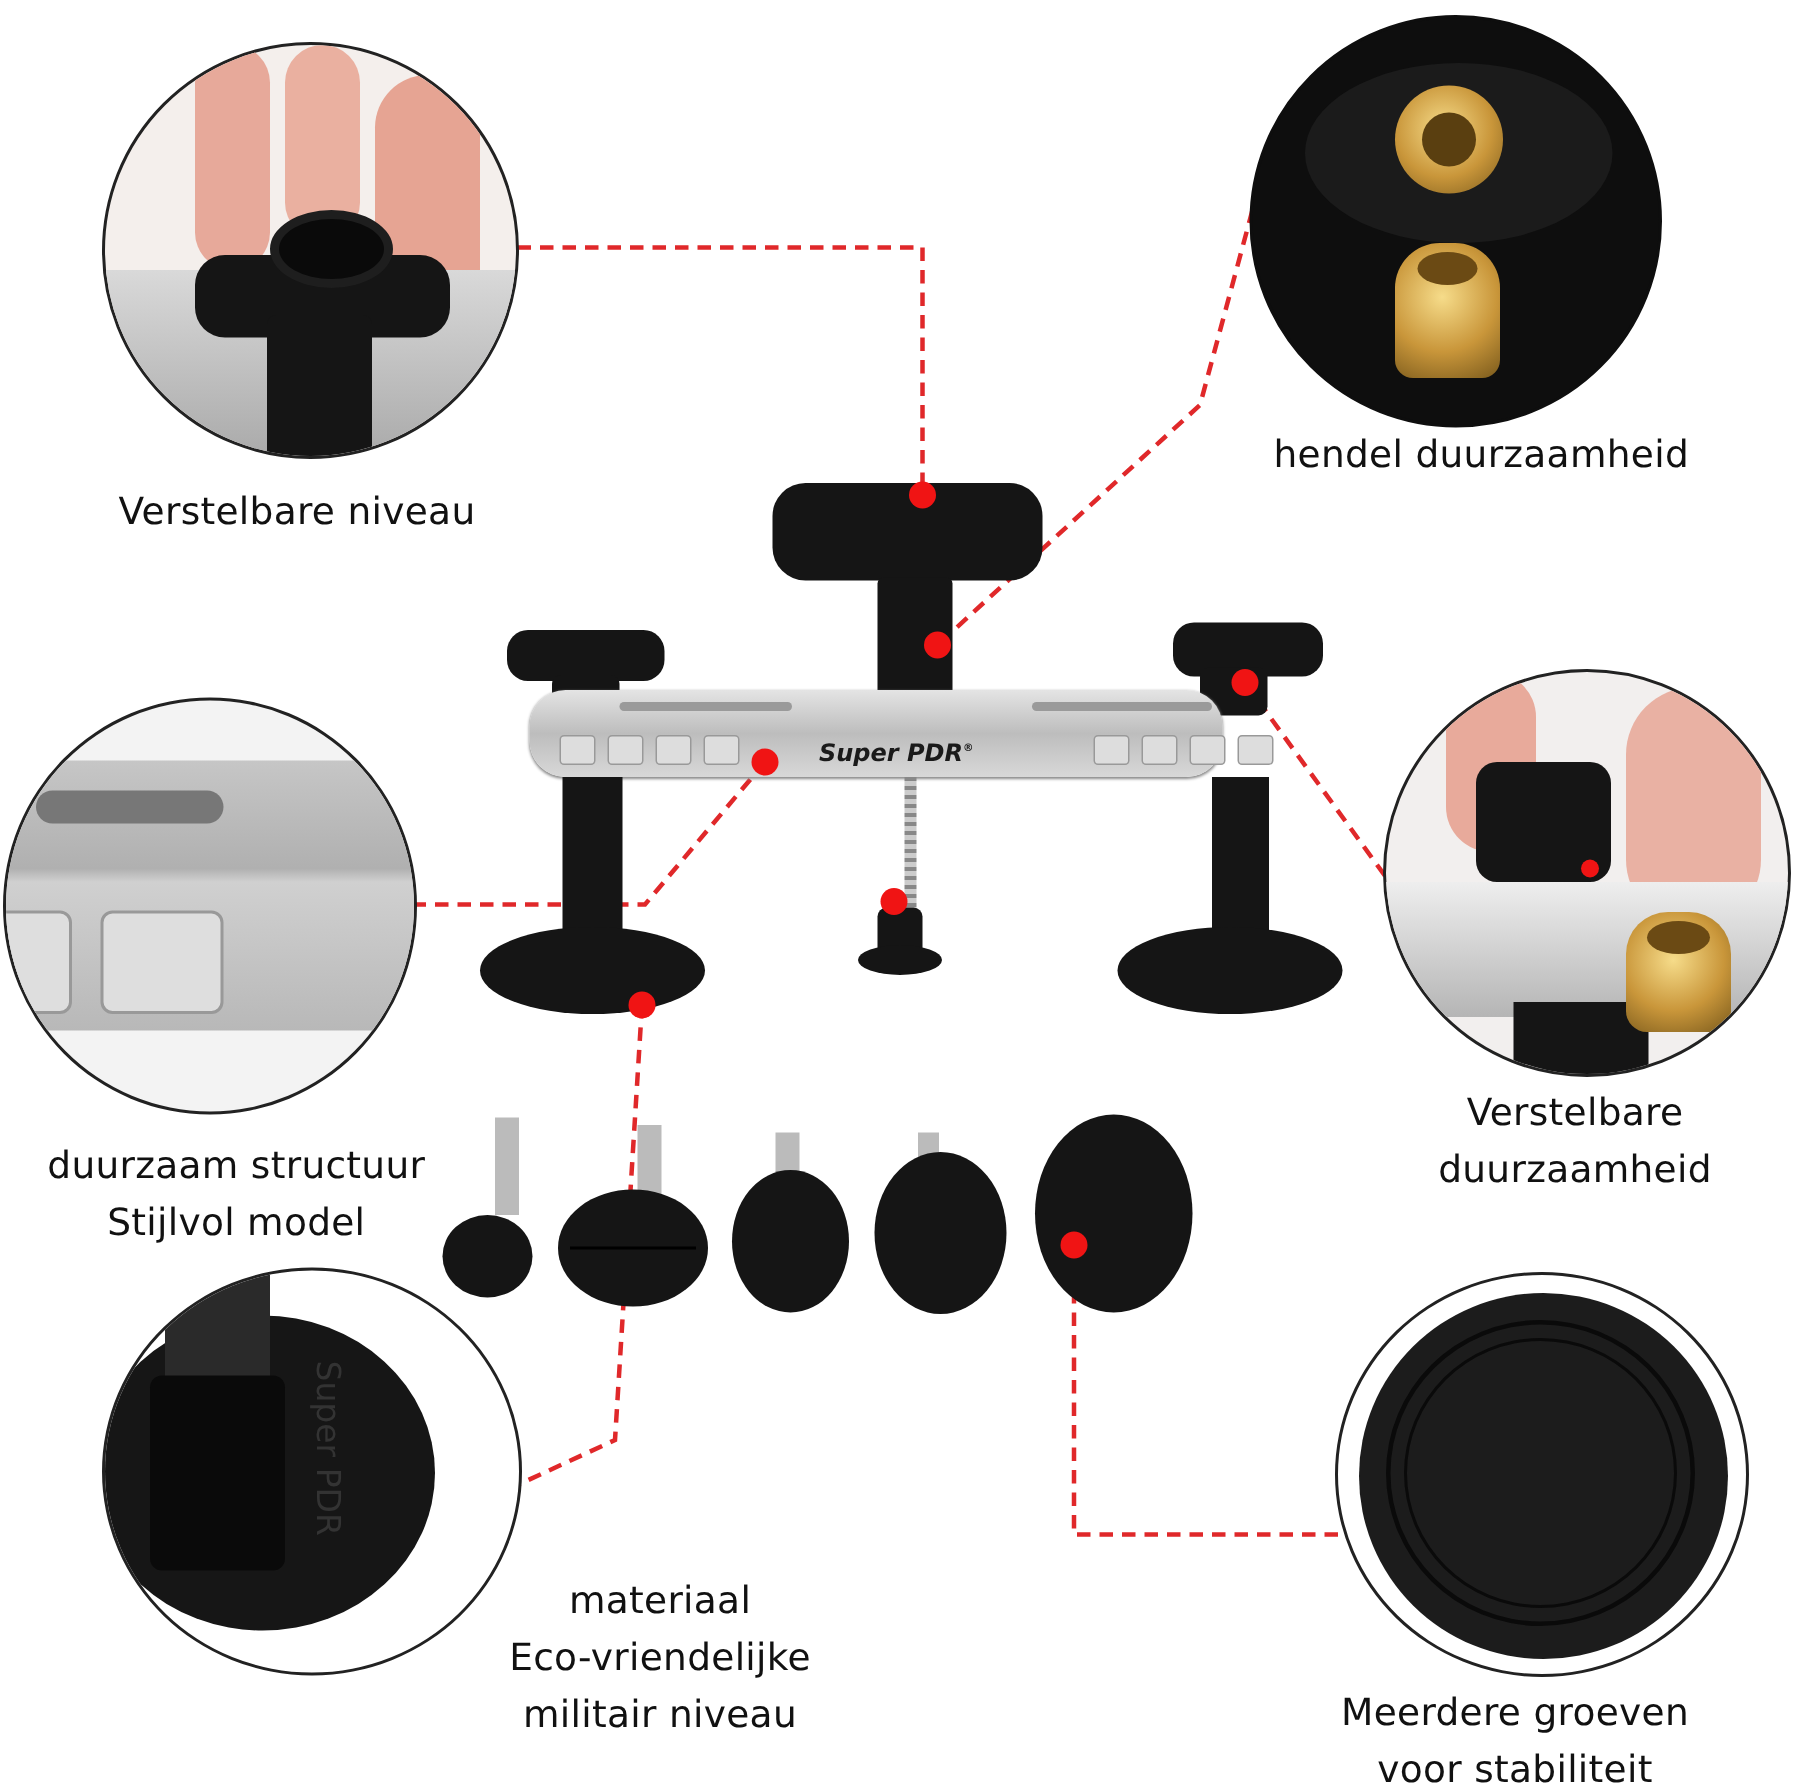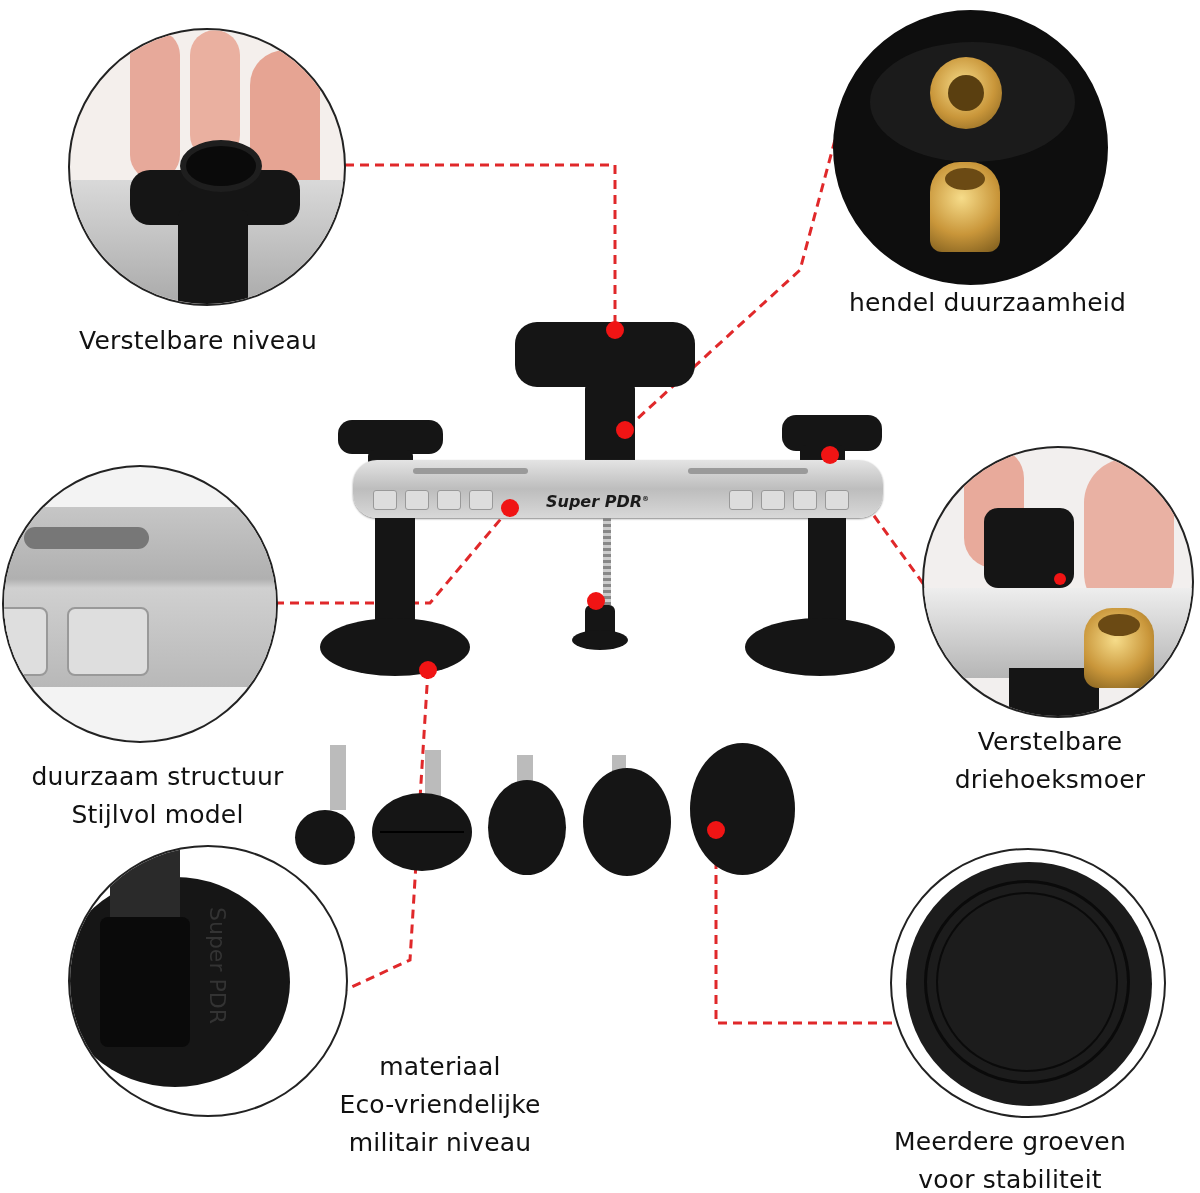--- a/index.html
+++ b/index.html
@@ -57,21 +57,21 @@
 <div class="abs" style="left:320px;top:300px;width:580px;height:400px;">
 
   <div class="abs black" style="left:195px;top:22px;width:180px;height:65px;border-radius:22px;"></div>
   <div class="abs black" style="left:265px;top:85px;width:50px;height:90px;border-radius:4px;"></div>
 
   <div class="abs black" style="left:18px;top:120px;width:105px;height:34px;border-radius:14px;"></div>
   <div class="abs black" style="left:48px;top:150px;width:45px;height:25px;border-radius:6px;"></div>
   <div class="abs black" style="left:462px;top:115px;width:100px;height:36px;border-radius:14px;"></div>
   <div class="abs black" style="left:480px;top:145px;width:45px;height:32px;border-radius:6px;"></div>
 
-  <div class="abs silver" style="left:33px;top:160px;width:530px;height:58px;border-radius:24px;box-shadow:0 1px 2px #888;text-align:right;">
+  <div class="abs silver" style="left:33px;top:160px;width:462px;height:58px;border-radius:24px;box-shadow:0 1px 2px #888;text-align:right;">
     <div class="abs" style="left:60px;top:8px;width:115px;height:6px;background:#9a9a9a;border-radius:3px;"></div>
     <div class="abs" style="left:335px;top:8px;width:120px;height:6px;background:#9a9a9a;border-radius:3px;"></div>
     <div class="abs" style="left:20px;top:30px;width:22px;height:18px;background:#ddd;border:1px solid #999;border-radius:3px;"></div>
     <div class="abs" style="left:52px;top:30px;width:22px;height:18px;background:#ddd;border:1px solid #999;border-radius:3px;"></div>
     <div class="abs" style="left:84px;top:30px;width:22px;height:18px;background:#ddd;border:1px solid #999;border-radius:3px;"></div>
     <div class="abs" style="left:116px;top:30px;width:22px;height:18px;background:#ddd;border:1px solid #999;border-radius:3px;"></div>
     <div class="abs" style="left:376px;top:30px;width:22px;height:18px;background:#ddd;border:1px solid #999;border-radius:3px;"></div>
     <div class="abs" style="left:408px;top:30px;width:22px;height:18px;background:#ddd;border:1px solid #999;border-radius:3px;"></div>
     <div class="abs" style="left:440px;top:30px;width:22px;height:18px;background:#ddd;border:1px solid #999;border-radius:3px;"></div>
     <div class="abs" style="left:472px;top:30px;width:22px;height:18px;background:#ddd;border:1px solid #999;border-radius:3px;"></div>
@@ -105,21 +105,21 @@
   <div class="abs" style="left:0;top:140px;width:272px;height:90px;background:linear-gradient(#eee,#b5b5b5);"></div>
   <div class="abs black" style="left:60px;top:60px;width:90px;height:80px;border-radius:14px;"></div>
   <div class="abs black" style="left:85px;top:220px;width:90px;height:60px;"></div>
   <div class="abs" style="left:130px;top:125px;width:12px;height:12px;border-radius:50%;background:#f01414;"></div>
   <div class="abs brass" style="left:160px;top:160px;width:70px;height:80px;border-radius:28px 28px 14px 14px;">
     <div class="abs" style="left:14px;top:6px;width:42px;height:22px;border-radius:50%;background:#6b4a14;"></div>
   </div>
 </div>
 <div class="label" style="left:905px;top:723px;width:290px;">
   <div>Verstelbare</div>
-  <div>driehoeksmoer</div>
+  <div>duurzaamheid</div>
 </div>
 
 <div class="abs" style="left:290px;top:735px;width:660px;height:150px;">
   <div class="abs" style="left:40px;top:10px;width:16px;height:65px;background:#bbb;"></div>
   <div class="abs black" style="left:5px;top:75px;width:60px;height:55px;border-radius:50%;"></div>
   <div class="abs" style="left:135px;top:15px;width:16px;height:50px;background:#bbb;"></div>
   <div class="abs black" style="left:82px;top:58px;width:100px;height:78px;border-radius:50%;">
     <div class="abs" style="left:8px;top:38px;width:84px;height:2px;background:#000;"></div>
   </div>
   <div class="abs" style="left:227px;top:20px;width:16px;height:30px;background:#bbb;"></div>

